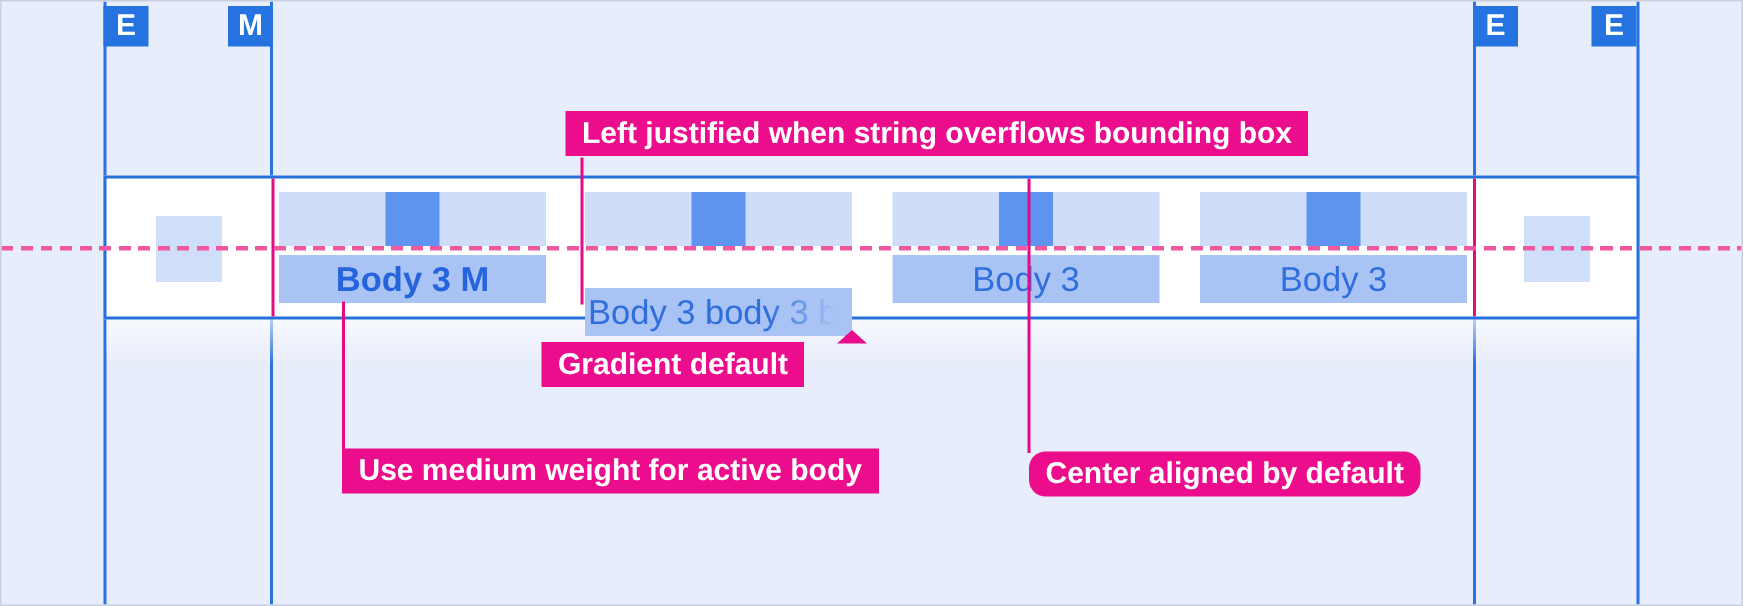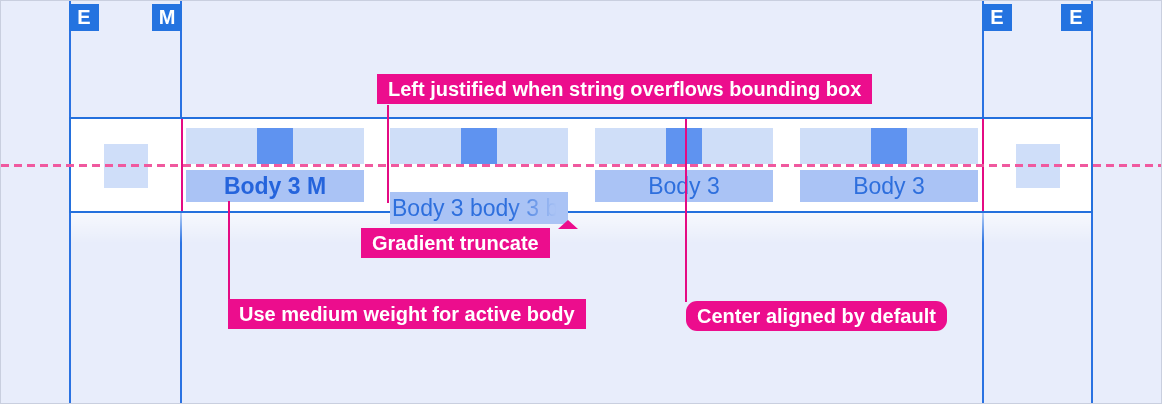--- a/index.html
+++ b/index.html
@@ -132,21 +132,21 @@
   <div class="content-edge ce-right"></div>
 
   <div class="dashline"></div>
 
   <div class="ptr ptr-1"></div>
   <div class="ptr ptr-3"></div>
   <div class="ptr ptr-4"></div>
   <div class="tri-up"></div>
 
   <div class="ann ann-1">Left justified when string overflows bounding box</div>
-  <div class="ann ann-2">Gradient truncate</div>
+  <div class="ann ann-2">Gradient default</div>
   <div class="ann ann-3">Use medium weight for active body</div>
   <div class="ann ann-4">Center aligned by default</div>
 
   <div class="flag fl-1">E</div>
   <div class="flag fl-2">M</div>
   <div class="flag fl-3">E</div>
   <div class="flag fl-4">E</div>
 
 </div>
 

